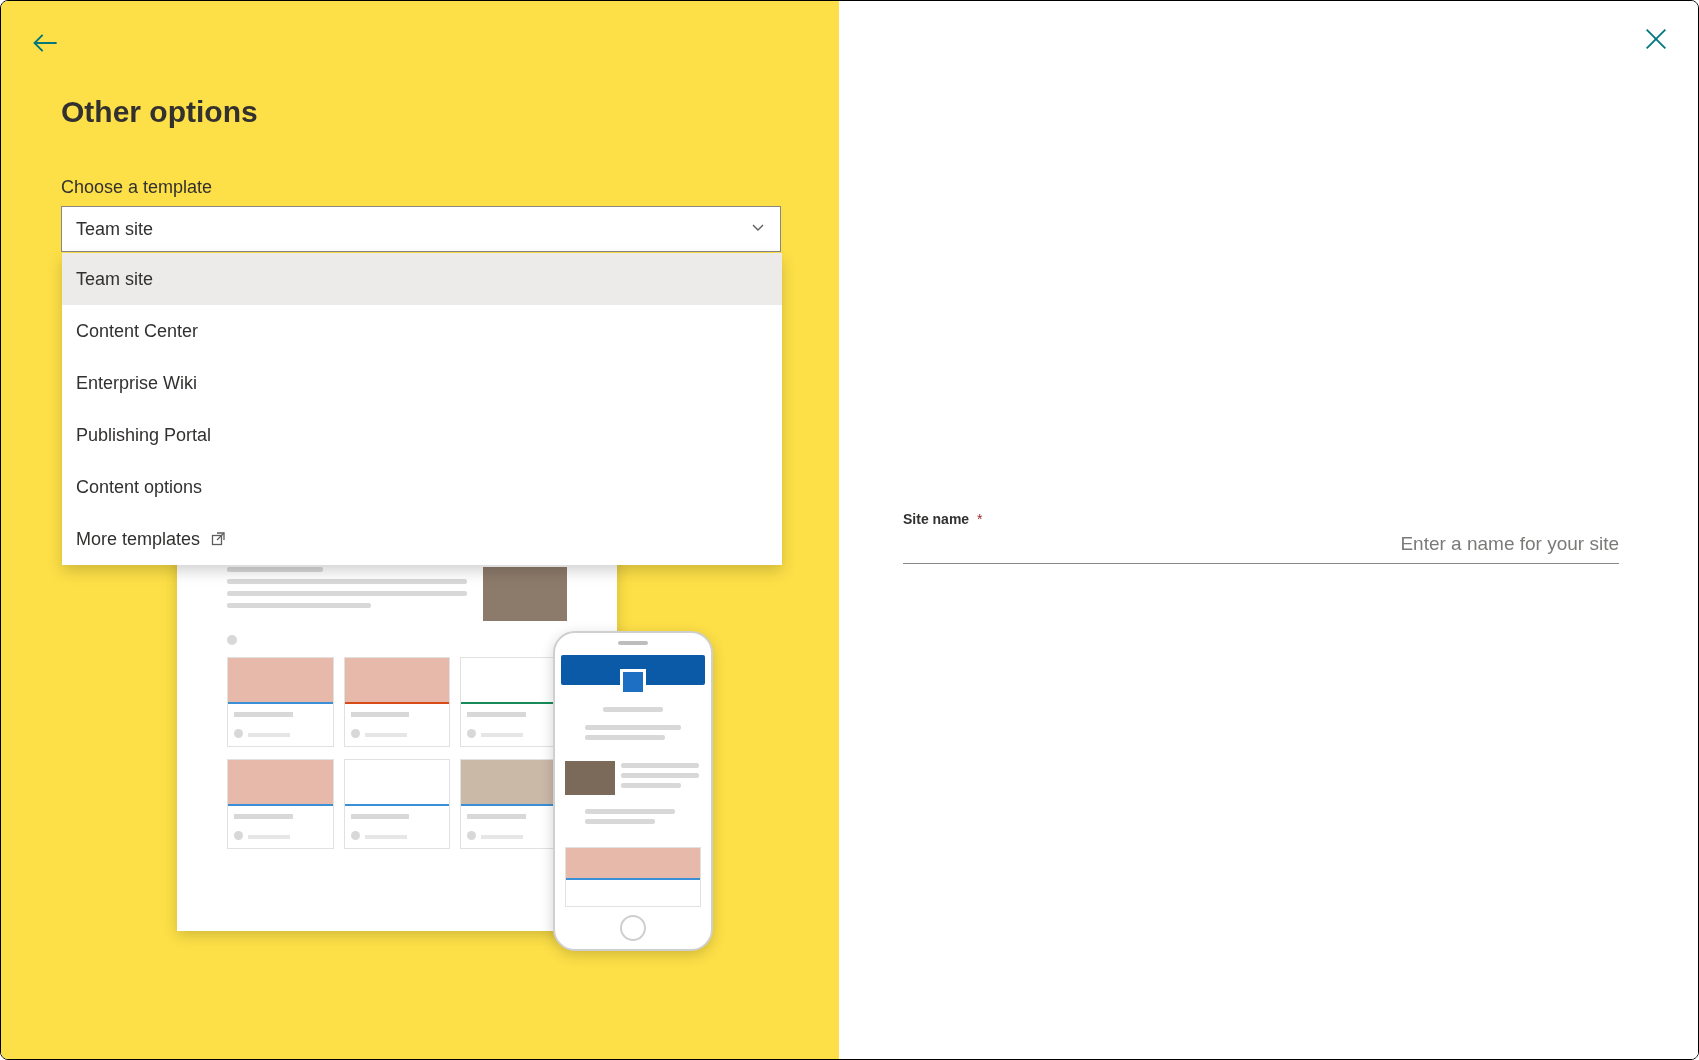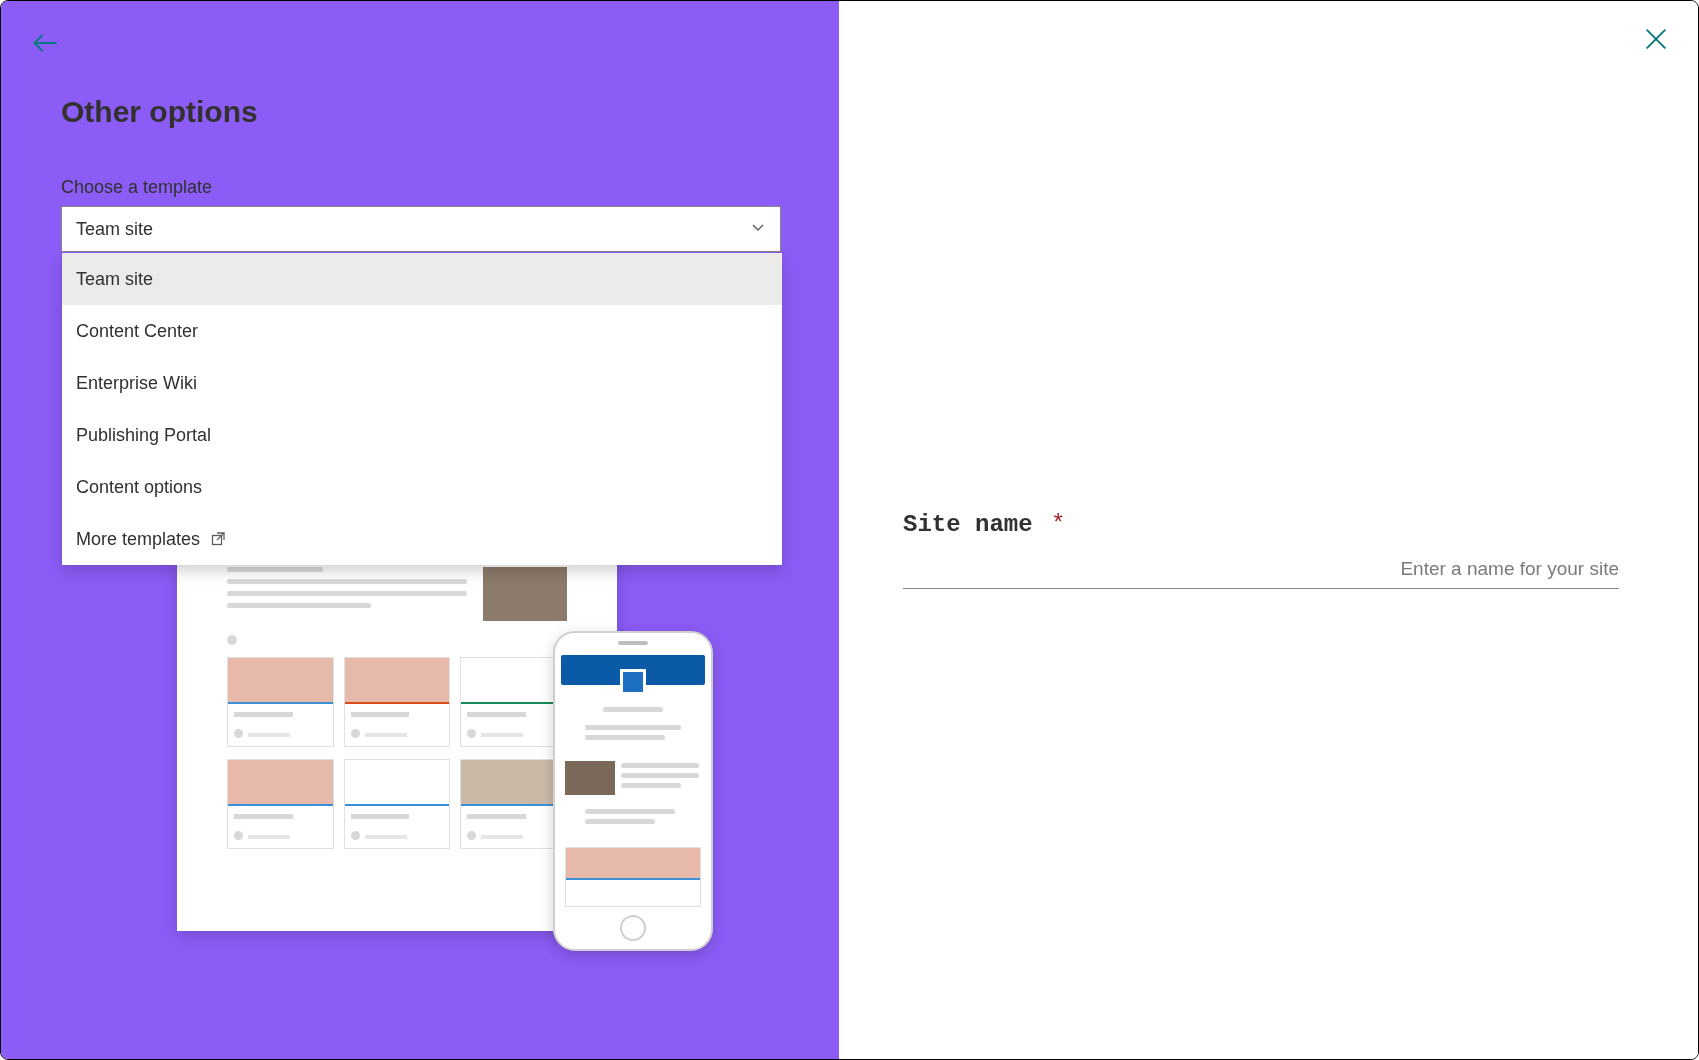--- a/index.html
+++ b/index.html
@@ -13,21 +13,21 @@
     border: 1px solid #000;
     border-radius: 8px;
     overflow: hidden;
   }
   .left-panel {
     position: absolute;
     left: 0;
     top: 0;
     width: 838px;
     height: 100%;
-    background: #8b5cf6;
+    background: #fde047;
     padding: 20px 60px 0 60px;
   }
   .right-panel {
     position: absolute;
     left: 838px;
     top: 0;
     right: 0;
     height: 100%;
     background: #fff;
     padding: 20px 44px 0 64px;
@@ -100,25 +100,23 @@
   }
   .dropdown-item.selected { background: #edebe9; }
   .dropdown-item .ext-icon { margin-left: 10px; color: #605e5c; display: inline-flex; }
 
   
   .rp-field {
     margin-top: 490px;
     width: 716px;
   }
   .rp-label {
-    font-size: 24px;
+    font-size: 14px;
     font-weight: 600;
     color: #323130;
-    margin-bottom: 14px;
-    font-family: Liberation Mono, monospace;
   }
   .rp-label .req { color: #a4262c; margin-left: 4px; font-weight: 400; }
   .rp-input {
     width: 100%;
     border: none;
     border-bottom: 1px solid #8a8886;
     font-size: 19px;
     padding: 6px 0 8px 0;
     outline: none;
     color: #323130;

